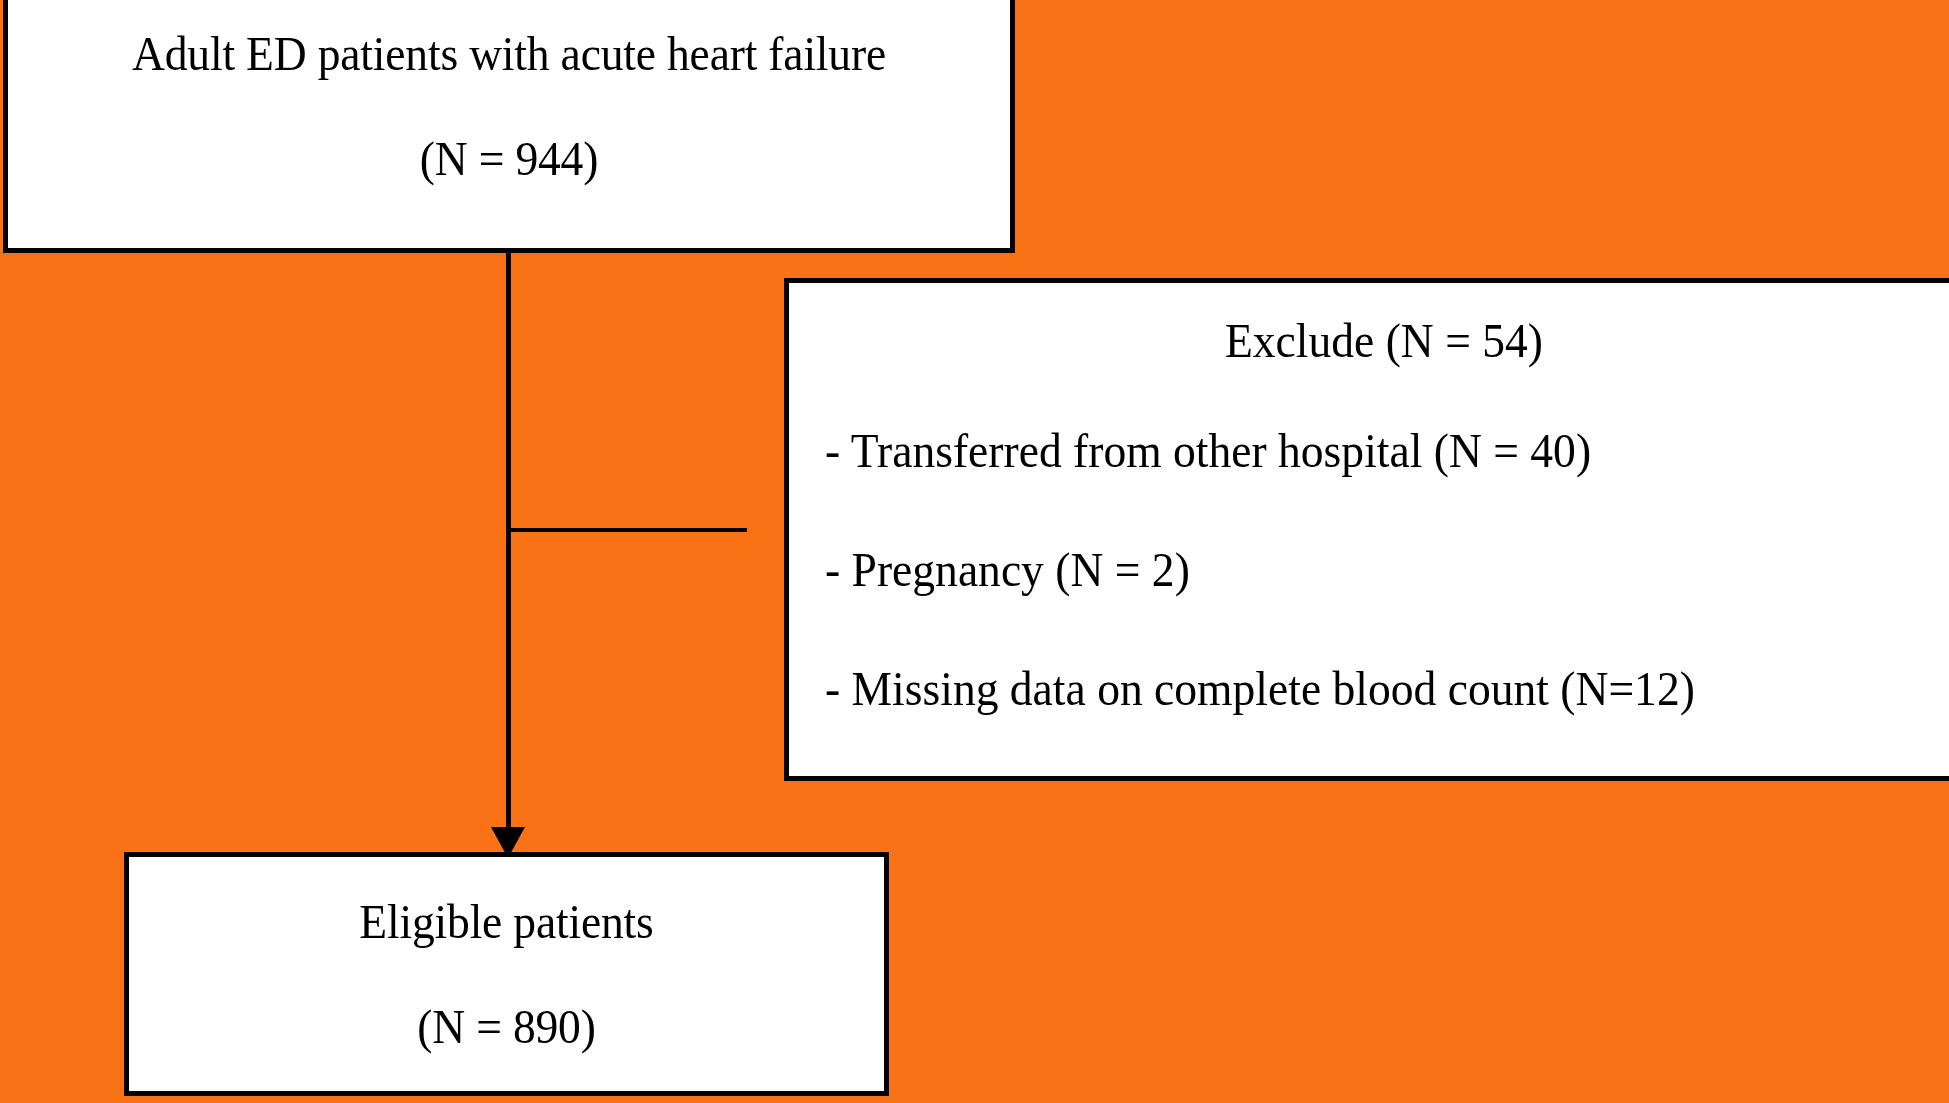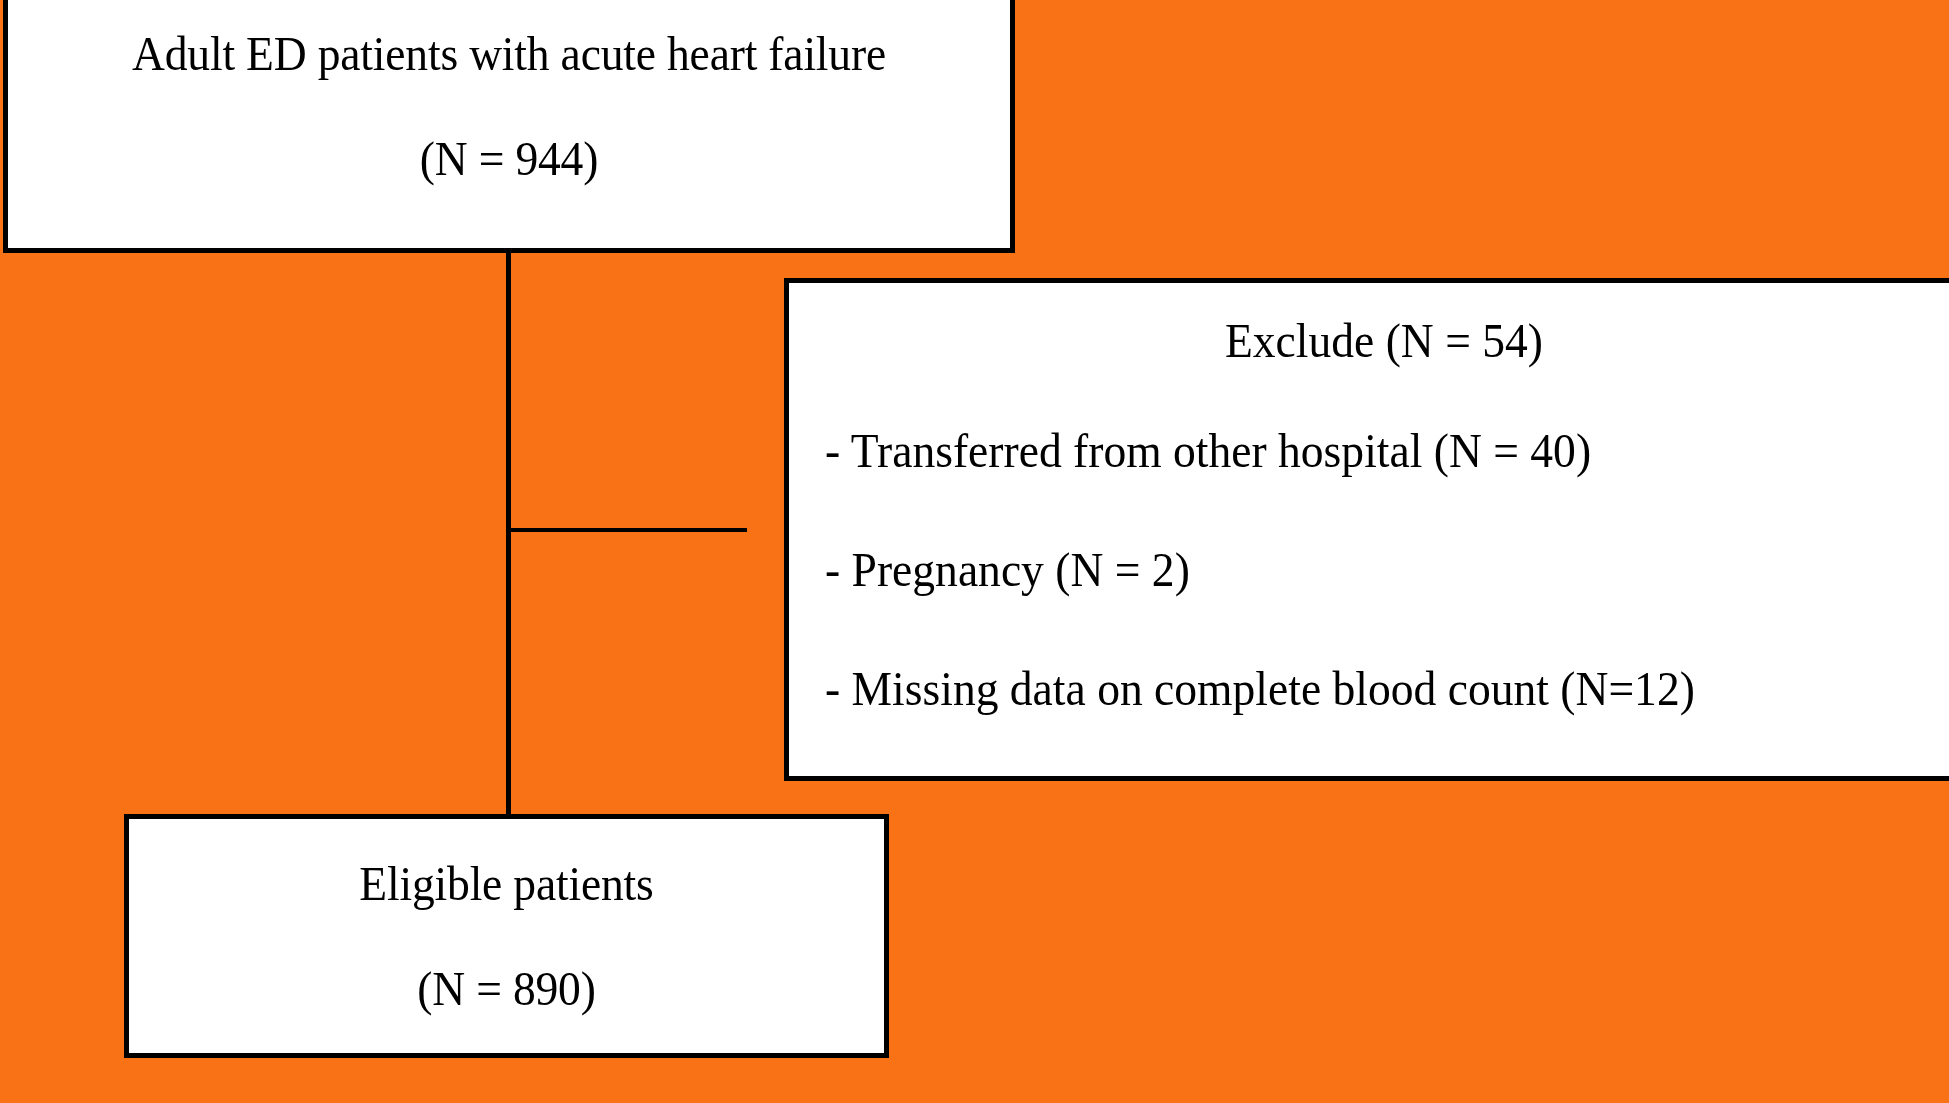--- a/index.html
+++ b/index.html
@@ -33,21 +33,21 @@
     height: 258px;
   }
   #box-exclude {
     left: 784px;
     top: 278px;
     width: 1200px;
     height: 503px;
   }
   #box-eligible {
     left: 124px;
-    top: 814px;
+    top: 852px;
     width: 765px;
     height: 244px;
   }
 
   
   .box-text {
     position: absolute;
     left: 0;
     right: 0;
     text-align: center;

